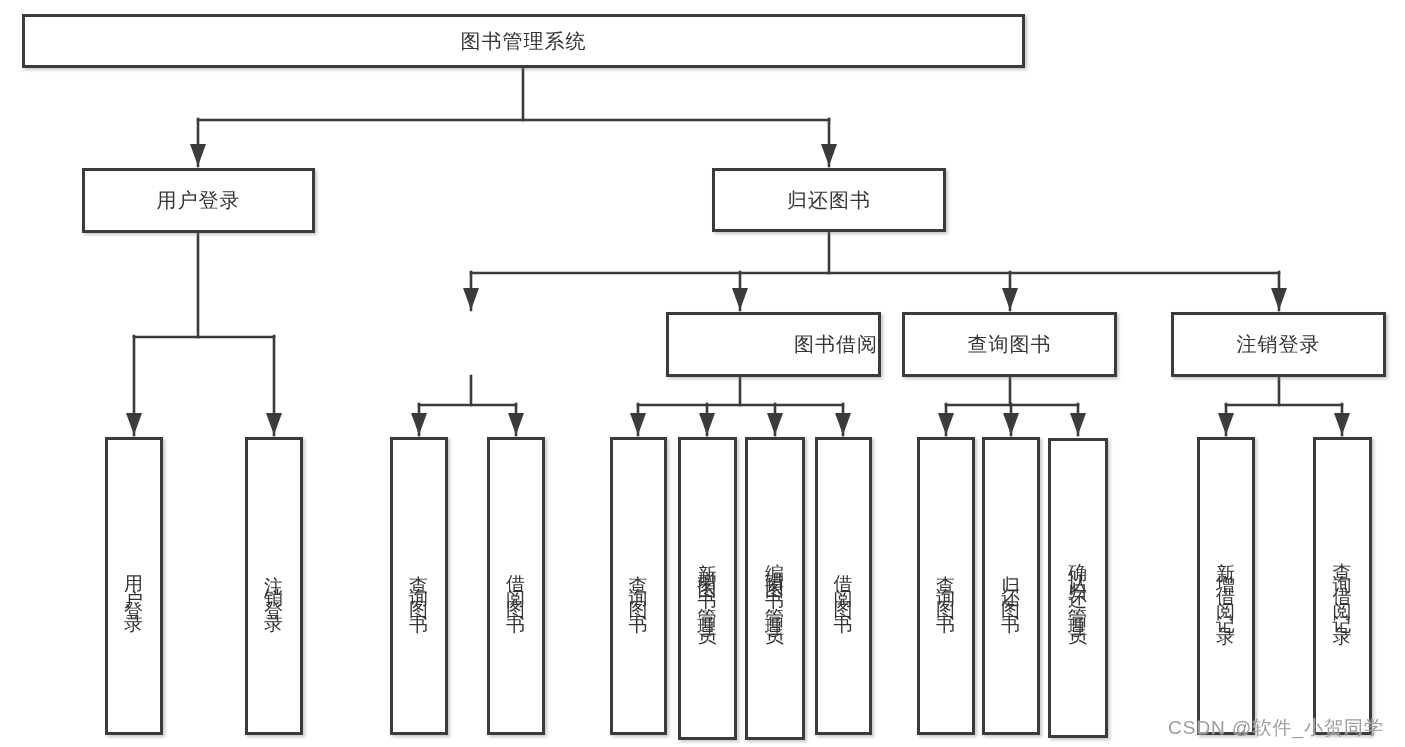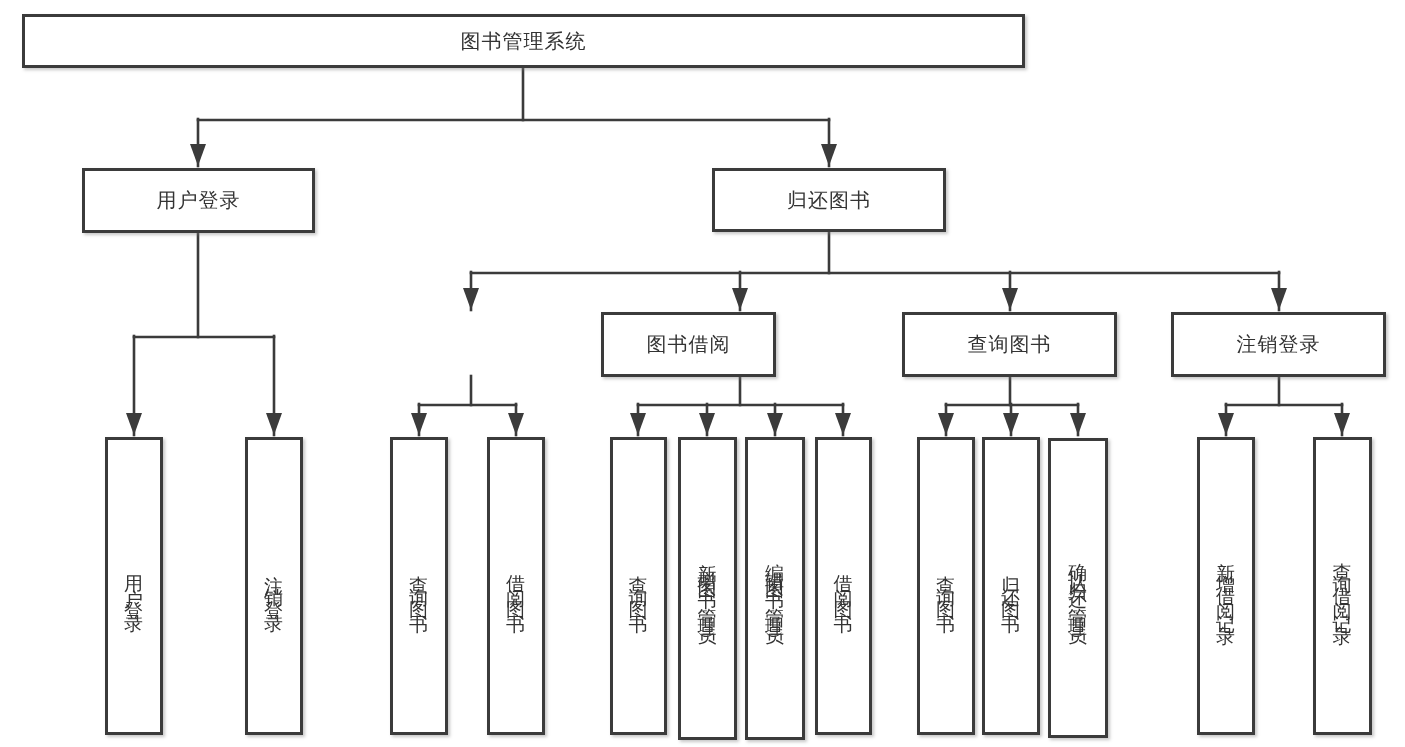--- a/index.html
+++ b/index.html
@@ -115,21 +115,21 @@
     <span>图书管理系统</span>
   </div>
 
   <div class="node hbox" style="left:82px;top:168px;width:233px;height:65px;">
     <span>用户登录</span>
   </div>
   <div class="node hbox" style="left:712px;top:168px;width:234px;height:64px;">
     <span>归还图书</span>
   </div>
 
-  <div class="node hbox" style="left:601px;top:312px;width:175px;height:65px;">
+  <div class="node hbox" style="left:666px;top:312px;width:215px;height:65px;justify-content:flex-end;">
     <span>图书借阅</span>
   </div>
   <div class="node hbox" style="left:902px;top:312px;width:215px;height:65px;">
     <span>查询图书</span>
   </div>
   <div class="node hbox" style="left:1171px;top:312px;width:215px;height:65px;">
     <span>注销登录</span>
   </div>
 
   <div class="node vbox" style="left:105px;top:437px;width:58px;height:298px;">
@@ -169,14 +169,15 @@
     <span class="vtext">确认归还（管理员）</span>
   </div>
 
   <div class="node vbox" style="left:1197px;top:437px;width:58px;height:298px;">
     <span class="vtext">新增借阅记录</span>
   </div>
   <div class="node vbox" style="left:1313px;top:437px;width:59px;height:298px;">
     <span class="vtext">查询借阅记录</span>
   </div>
 
+  <div id="watermark">CSDN @软件_小贺同学</div>
 
 </div>
 
 </body></html>

